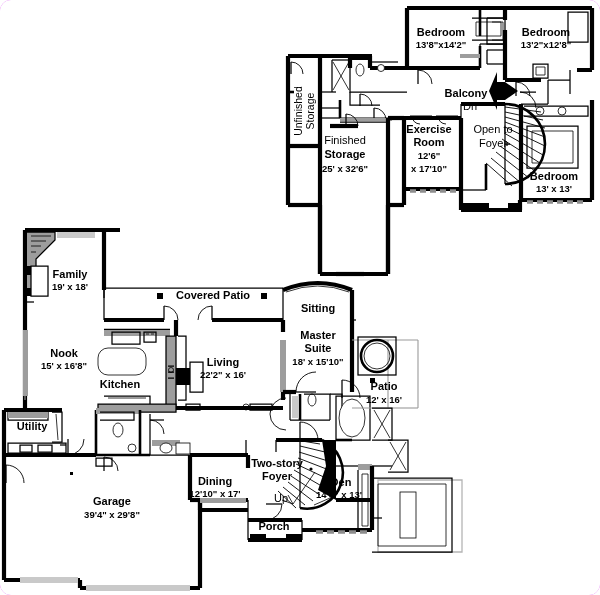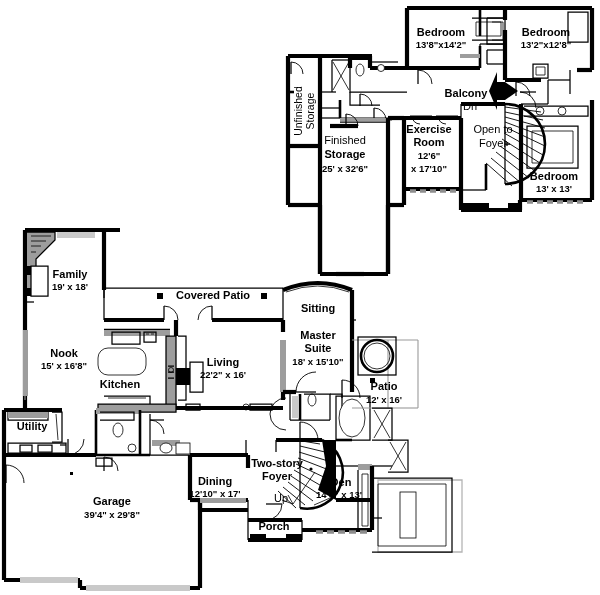--- a/index.html
+++ b/index.html
@@ -7,20 +7,21 @@
   body{
     font-family:"Liberation Sans", sans-serif;
     -webkit-font-smoothing:antialiased;
   }
   #plan-root{
     position:relative;
     width:600px;
     height:595px;
     background:#d946ef;
     overflow:hidden;
+    border-radius:11px;
   }
   svg#floorplan{
     position:absolute;
     left:0; top:0;
     width:600px;
     height:595px;
     display:block;
   }
   
   .wall-heavy{ fill:none; stroke:#000000; stroke-width:4.2; stroke-linecap:butt; stroke-linejoin:miter;}

